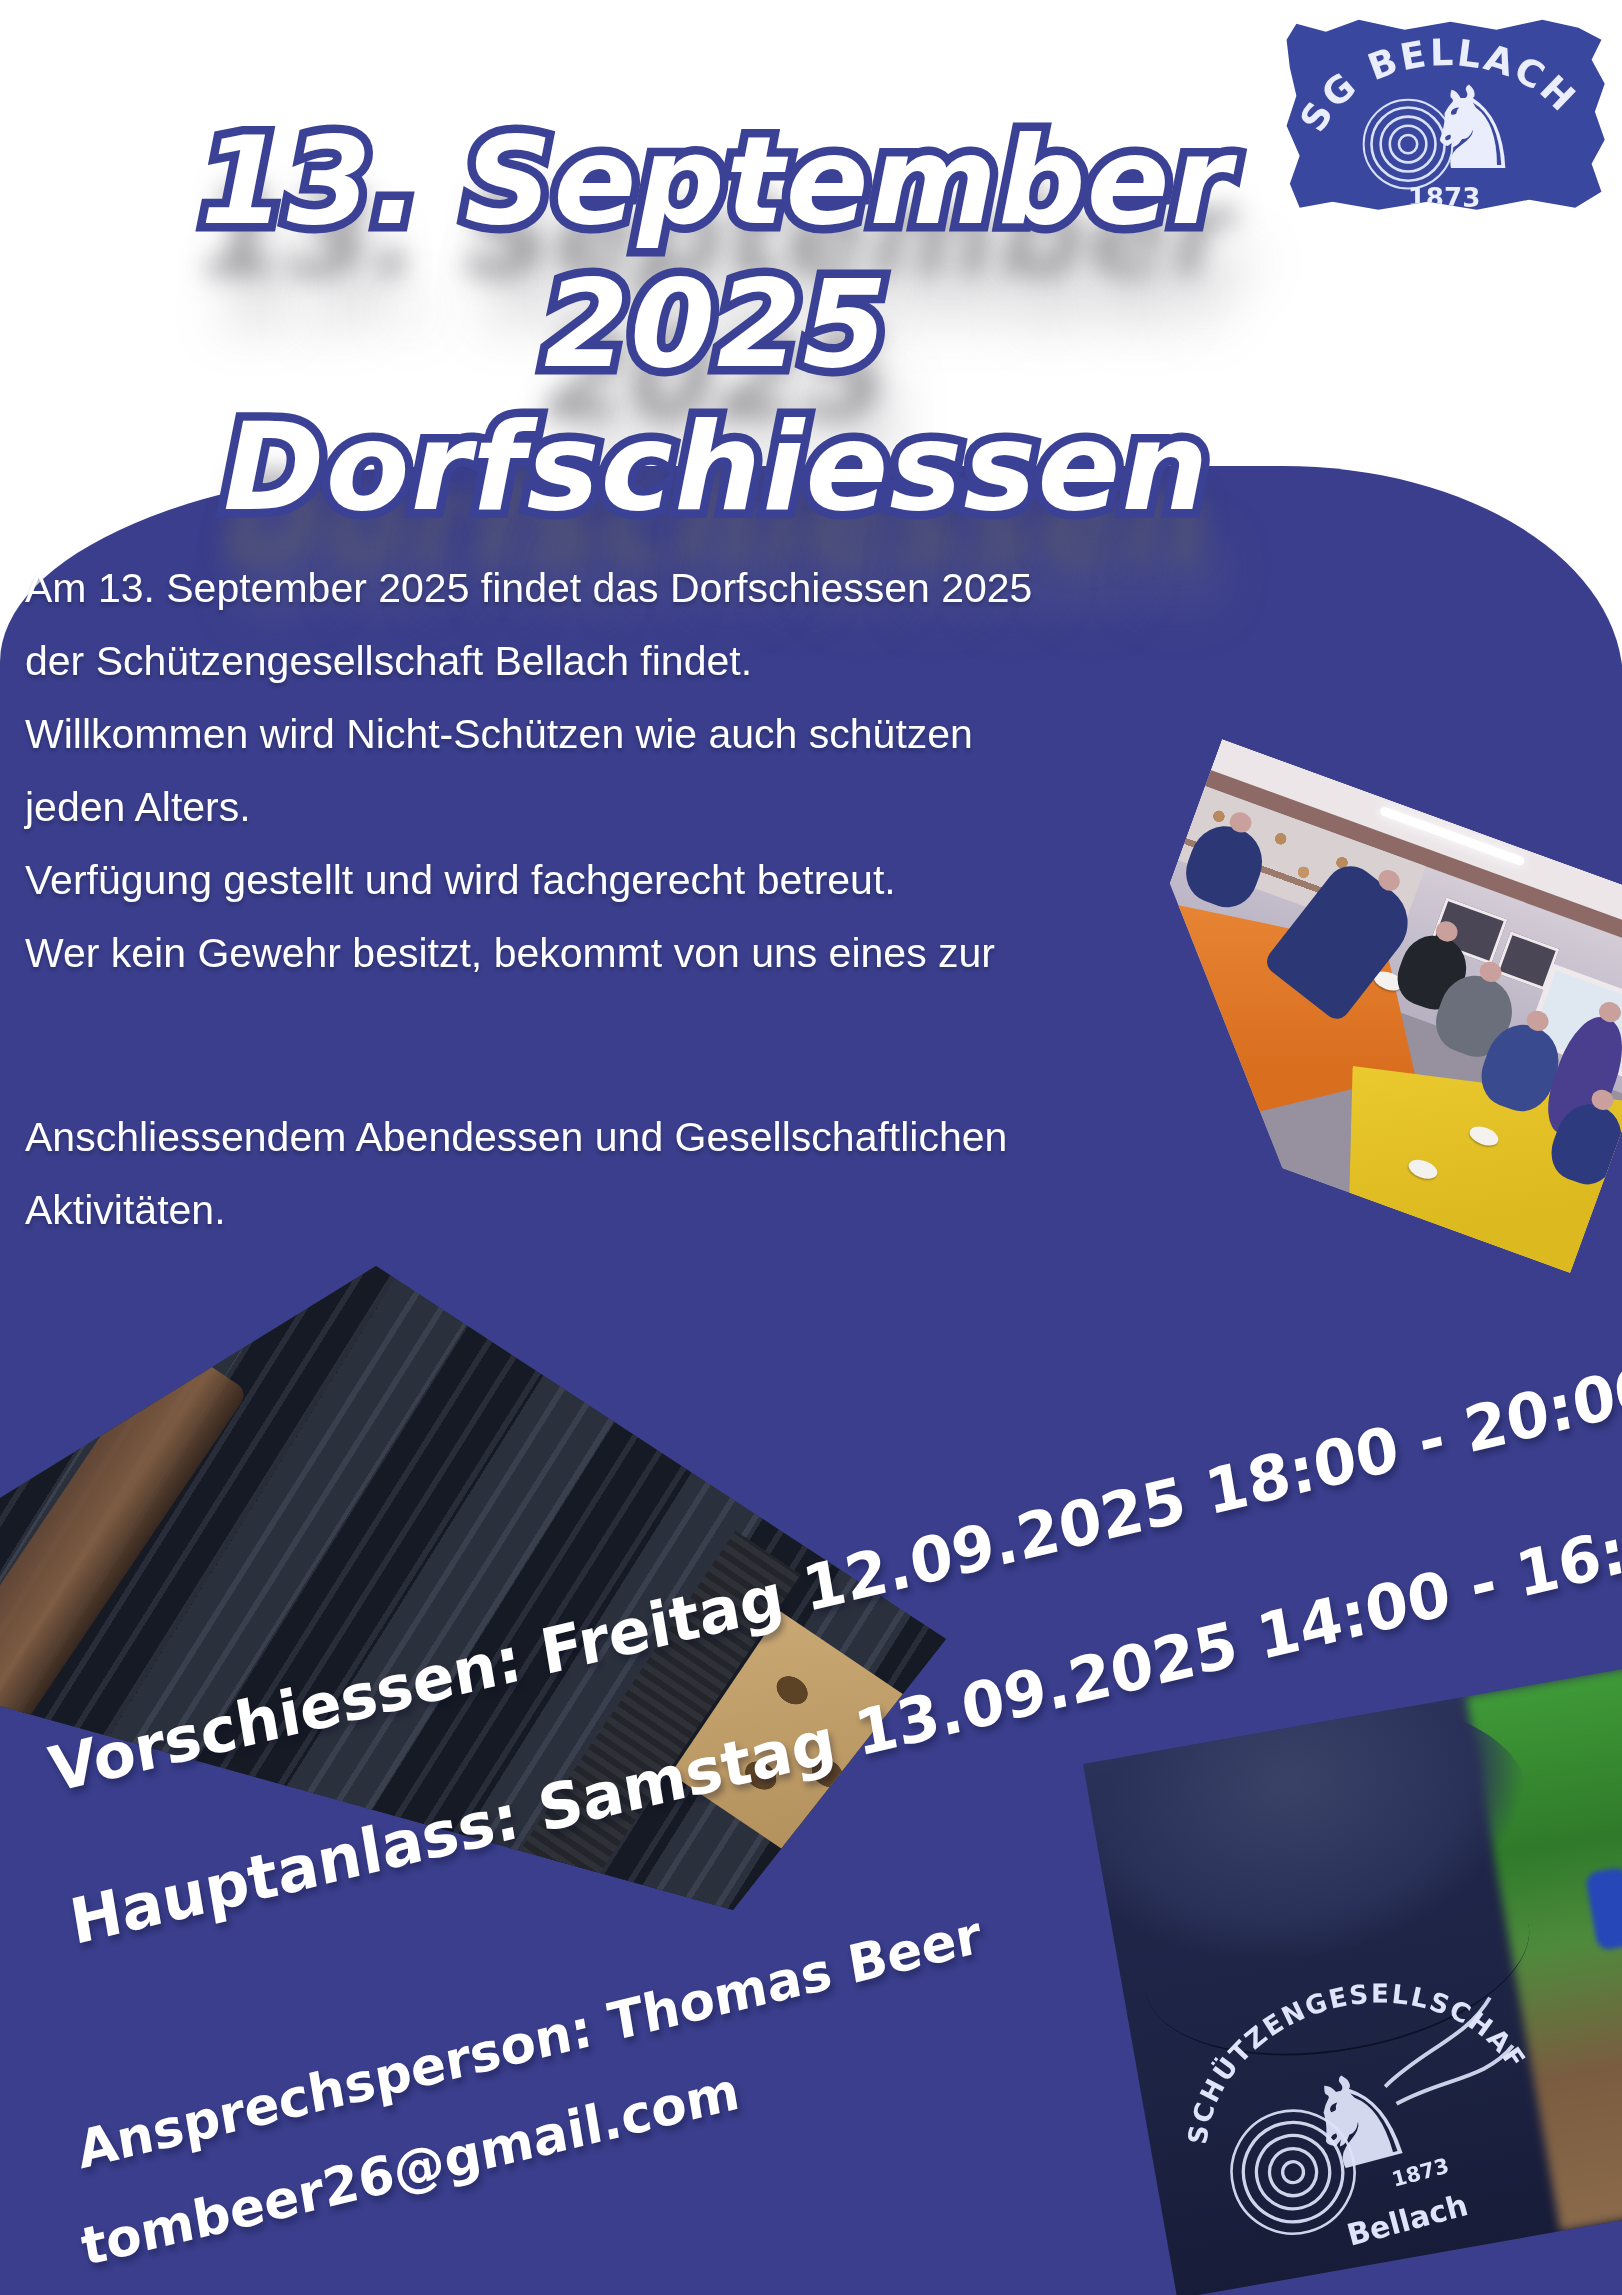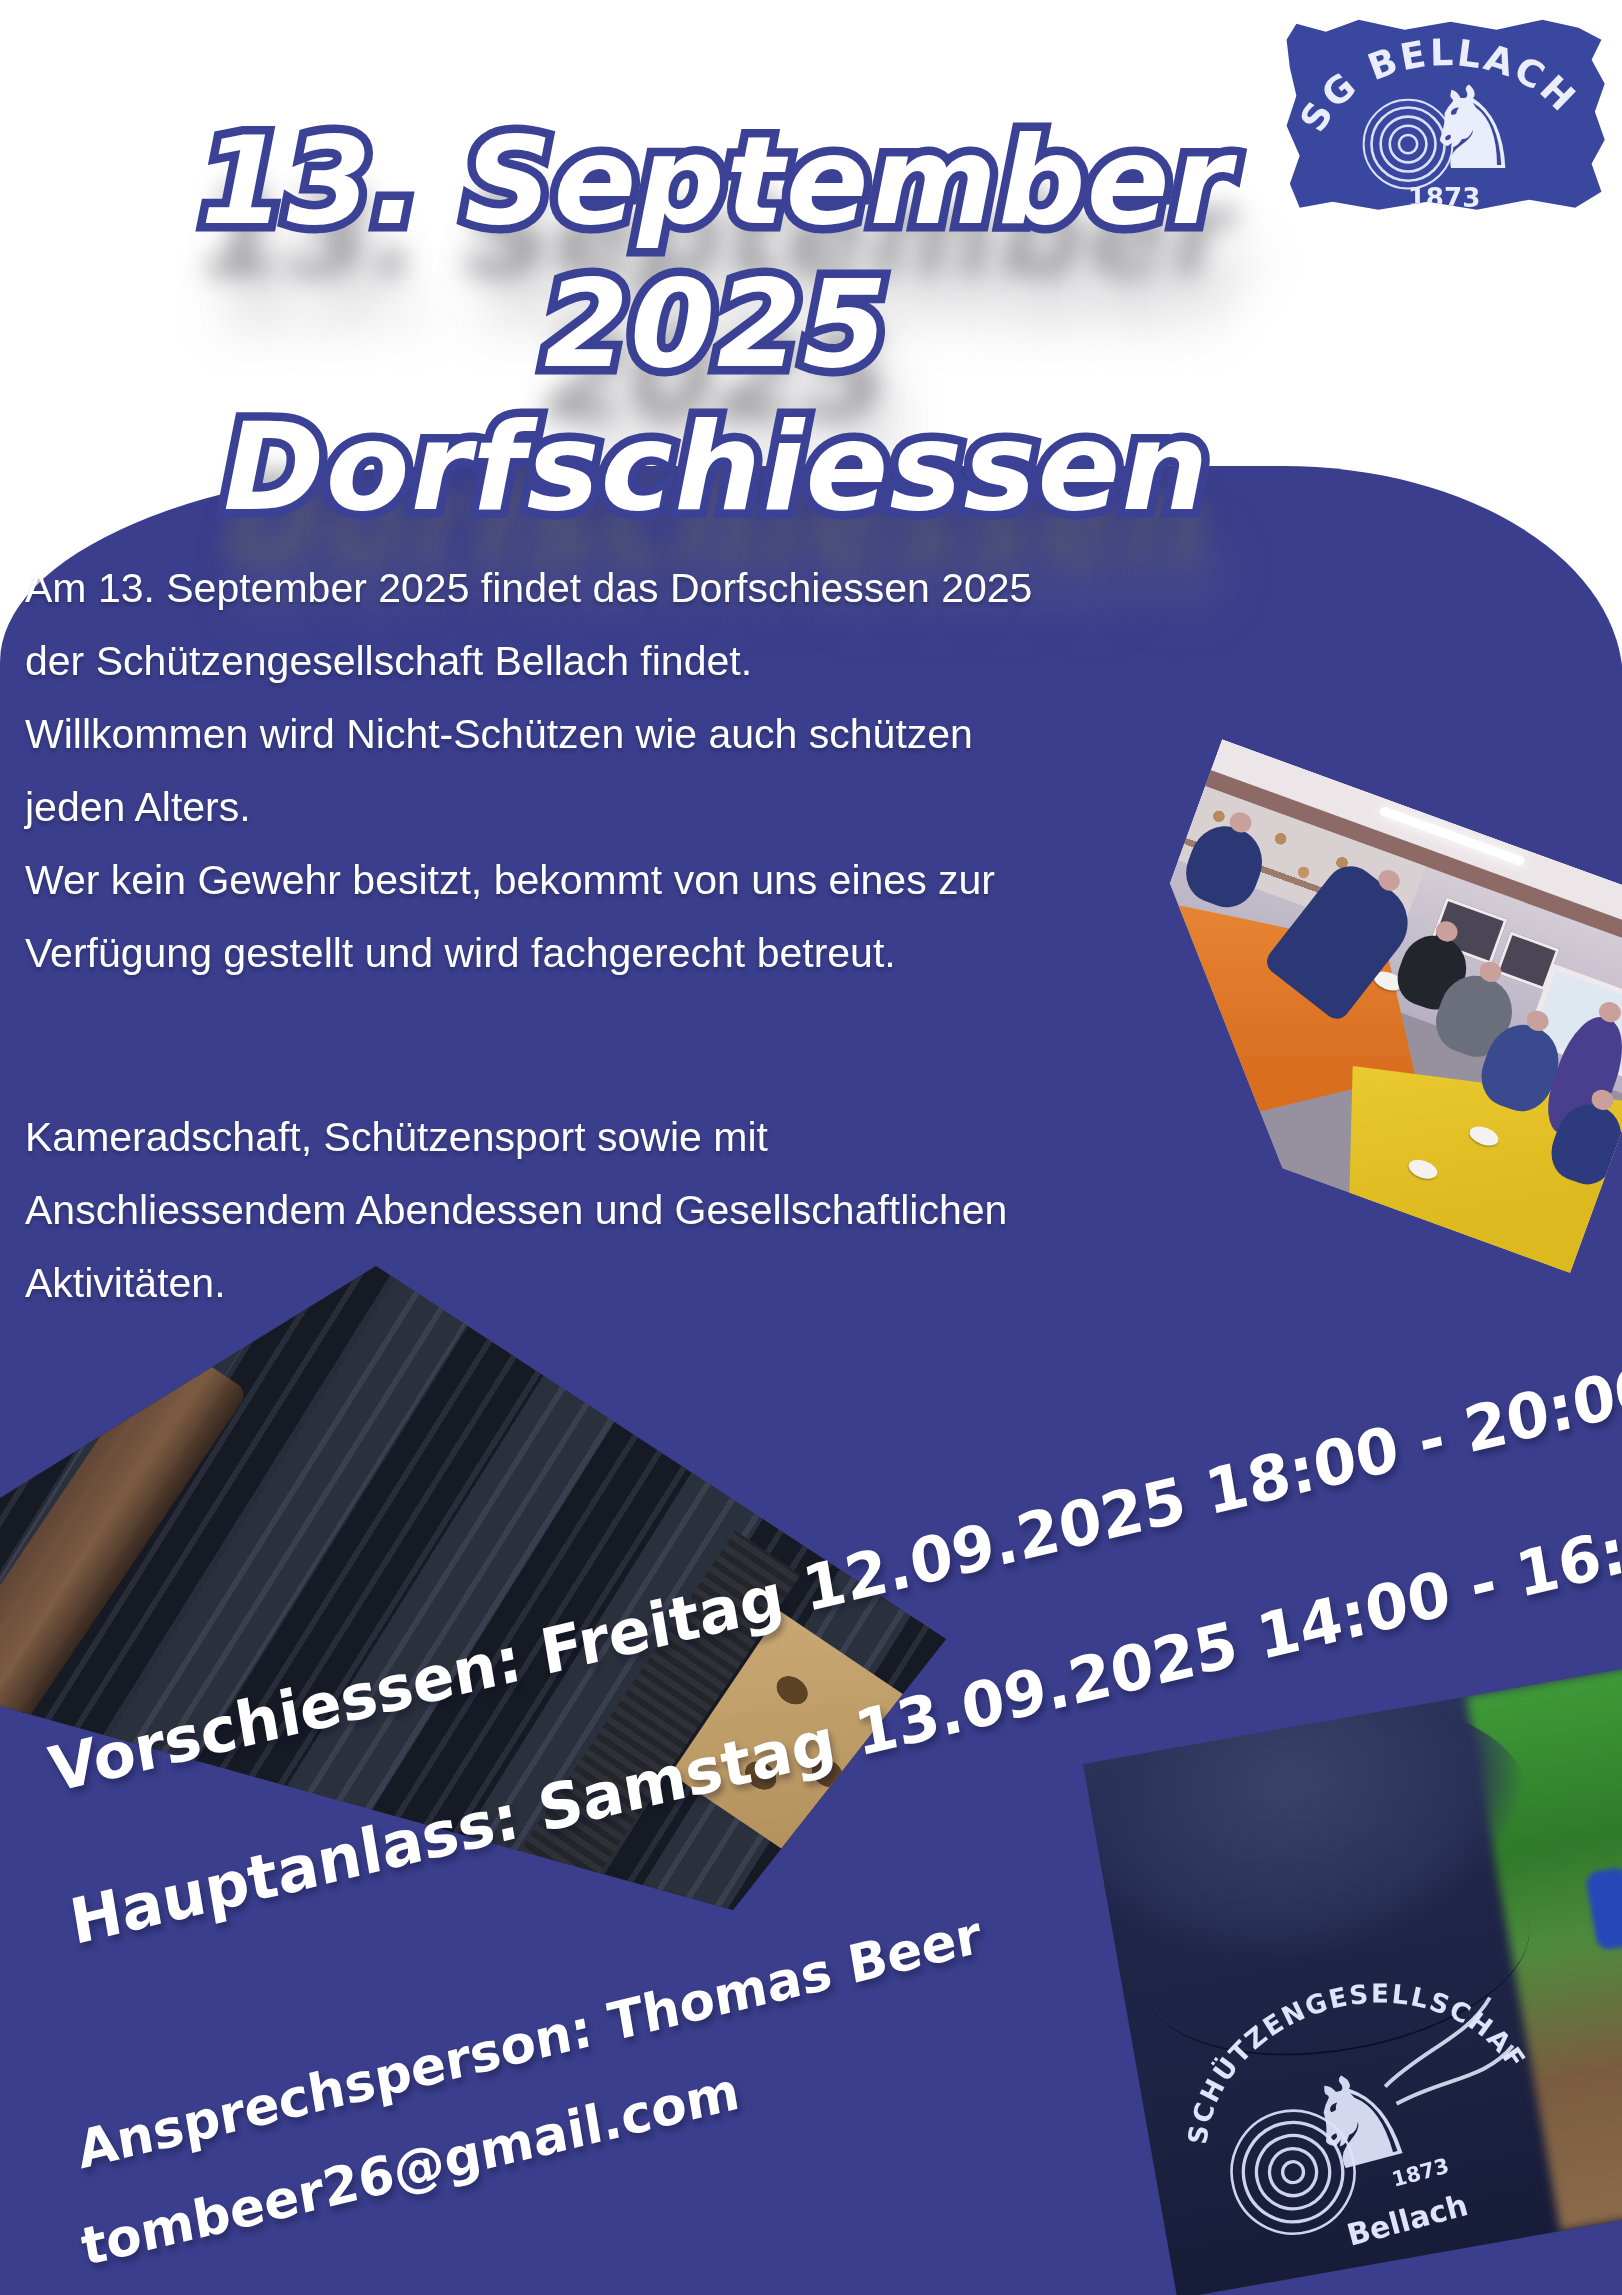--- a/index.html
+++ b/index.html
@@ -134,26 +134,25 @@
       <text x="216" y="232" font-family="DejaVu Sans,sans-serif" font-size="175" class="wht" data-interactable="false">♞</text>
       <text x="251" y="292" text-anchor="middle" font-family="DejaVu Sans,sans-serif" font-size="40" font-weight="bold" class="wht" data-interactable="false">1873</text>
     </svg>
   </div>
 
   <div class="para para-intro" data-interactable="false">
     <div data-interactable="false">Am 13. September 2025 findet das Dorfschiessen 2025</div>
     <div data-interactable="false">der Schützengesellschaft Bellach findet.</div>
     <div data-interactable="false">Willkommen wird Nicht-Schützen wie auch schützen</div>
     <div data-interactable="false">jeden Alters.</div>
+    <div data-interactable="false">Verfügung gestellt und wird fachgerecht betreut.</div>
     <div data-interactable="false">Wer kein Gewehr besitzt, bekommt von uns eines zur</div>
-    <div data-interactable="false">Verfügung gestellt und wird fachgerecht betreut.</div>
   </div>
 
   <div class="para para-invite" data-interactable="false">
-    <div data-interactable="false">Kameradschaft, Schützensport sowie mit</div>
     <div data-interactable="false">Anschliessendem Abendessen und Gesellschaftlichen</div>
     <div data-interactable="false">Aktivitäten.</div>
   </div>
 
   <div class="photo ph-club" data-interactable="false">
     <div class="club-ceiling" data-interactable="false"></div>
     <div class="club-light" data-interactable="false"></div>
     <div class="club-beam" data-interactable="false"></div>
     <div class="club-shelf" data-interactable="false"></div>
     <div class="club-frame" style="left:52%;top:72px;width:59px;height:42px;" data-interactable="false"></div>

